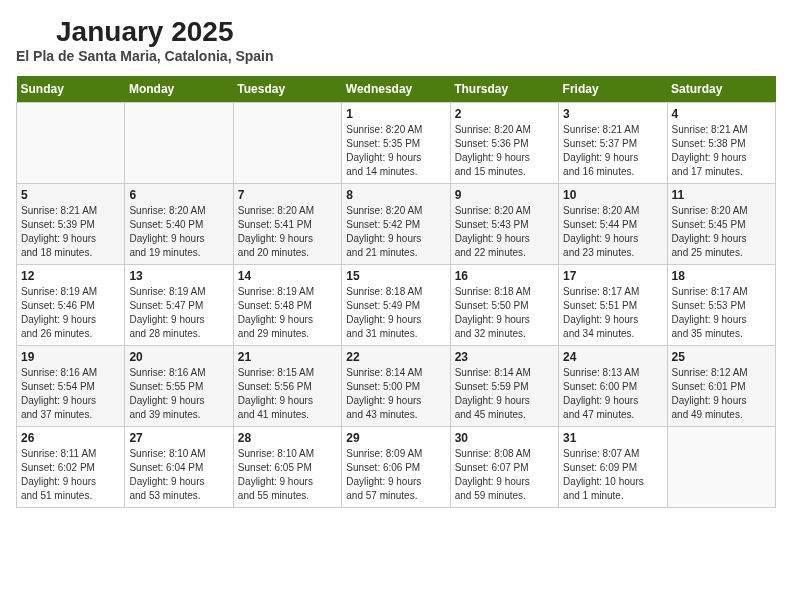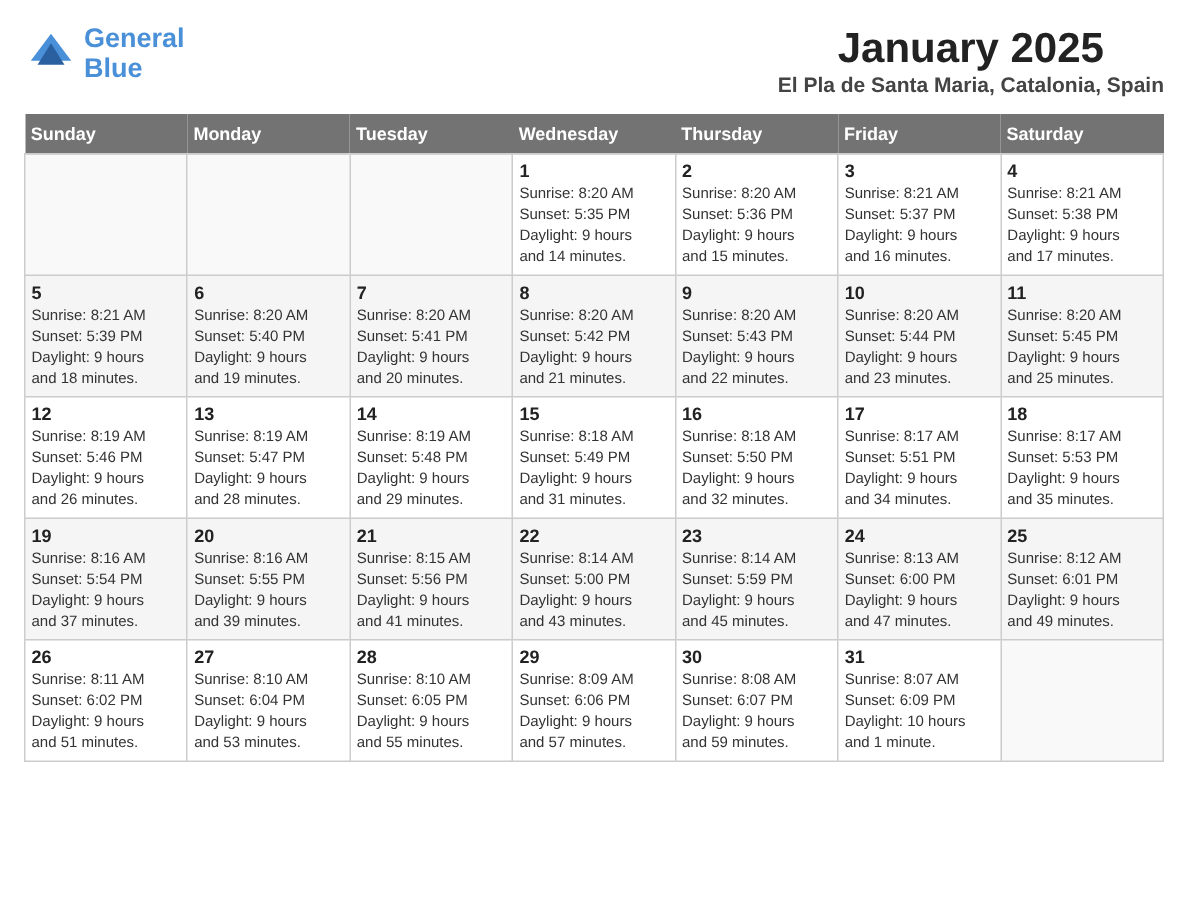--- a/index.html
+++ b/index.html
@@ -44,21 +44,21 @@
       font-size: 14px;
       font-weight: bold;
       color: #444;
     }
     table {
       width: 100%;
       border-collapse: collapse;
       font-size: 11px;
     }
     thead th {
-      background: #737373;
+      background: #4d7c0f;
       color: #fff;
       padding: 6px 4px;
       text-align: left;
       font-size: 12px;
       font-weight: bold;
     }
     tbody tr td {
       border: 1px solid #ccc;
       vertical-align: top;
       padding: 4px;
@@ -83,30 +83,20 @@
       line-height: 1.4;
     }
     .empty-cell {
       background: #f9f9f9 !important;
     }
   </style>
 </head>
 <body>
 
 <div class="header">
-  <div class="logo">
-    <svg class="logo-icon" viewBox="0 0 40 40">
-      <polygon points="20,5 35,25 5,25" fill="#4a90d9"></polygon>
-      <polygon points="20,12 30,28 10,28" fill="#2a5fa0"></polygon>
-    </svg>
-    <div class="logo-text">
-      <div><span>General</span></div>
-      <div style="color:#4a90d9">Blue</div>
-    </div>
-  </div>
   <div class="title-block">
     <h1>January 2025</h1>
     <h2>El Pla de Santa Maria, Catalonia, Spain</h2>
   </div>
 </div>
 
 <table>
   <thead>
     <tr>
 

